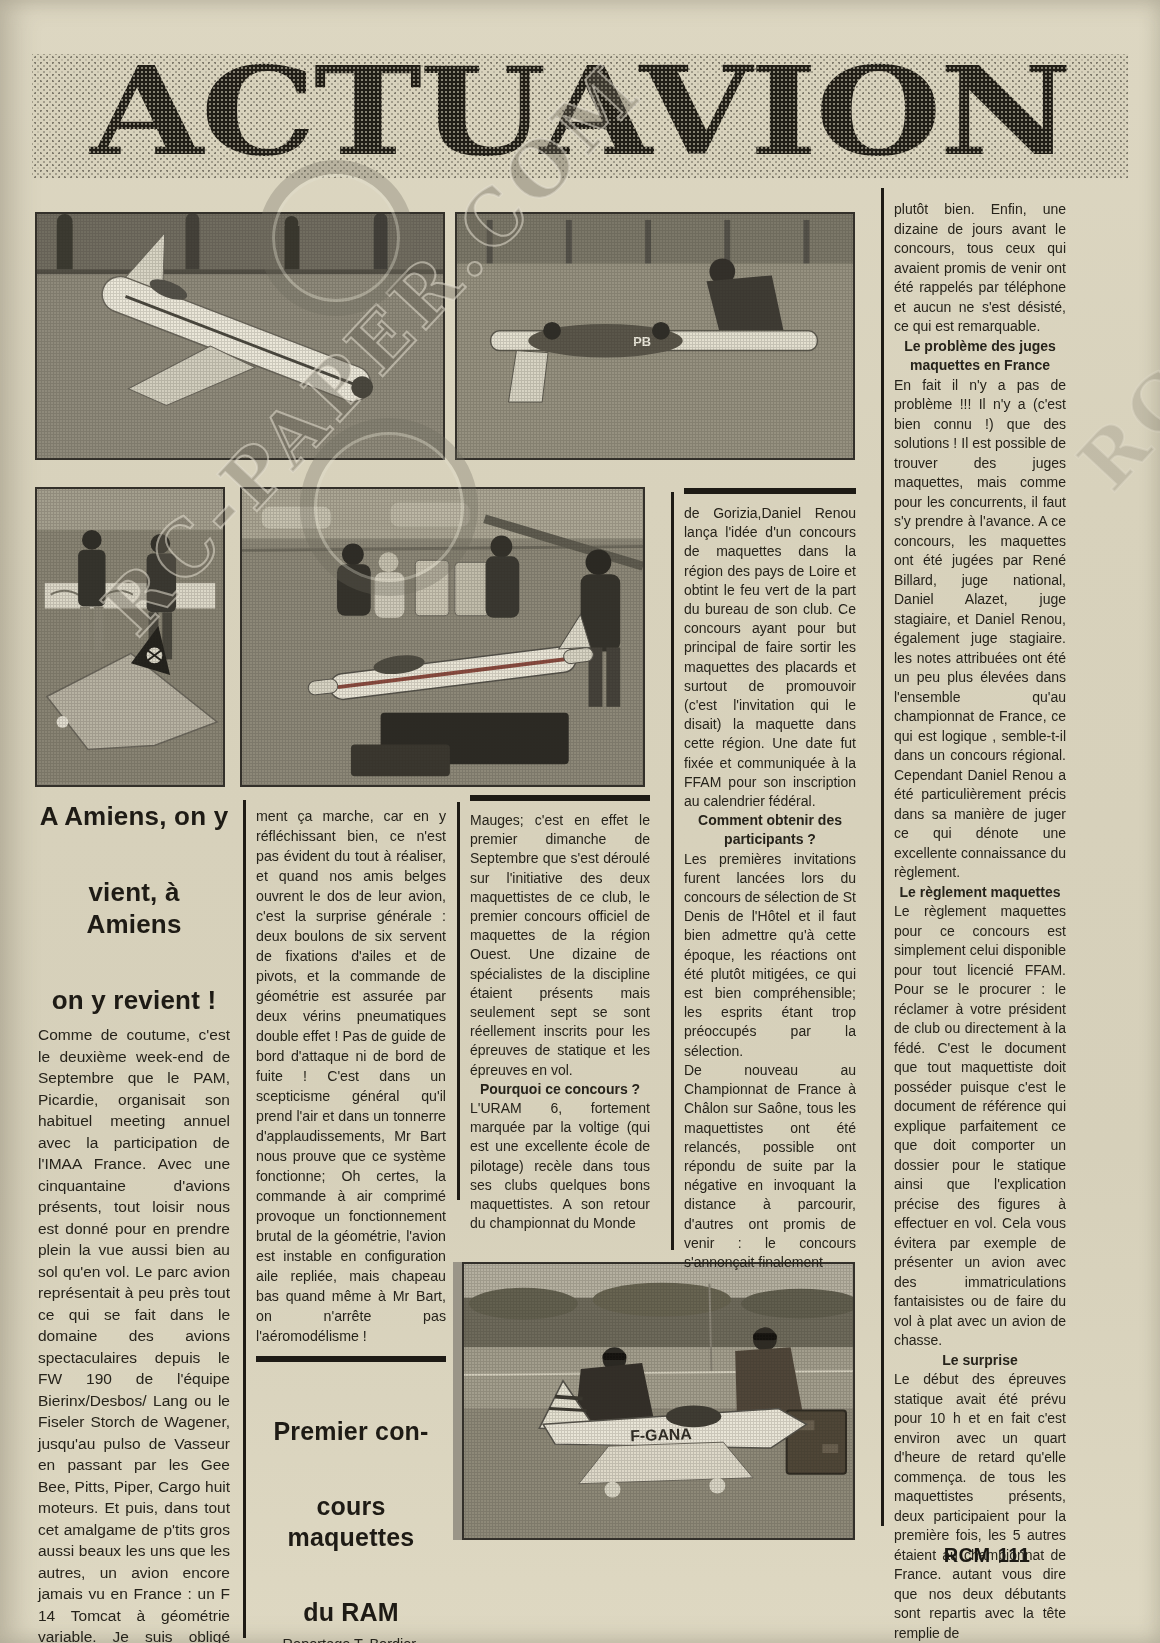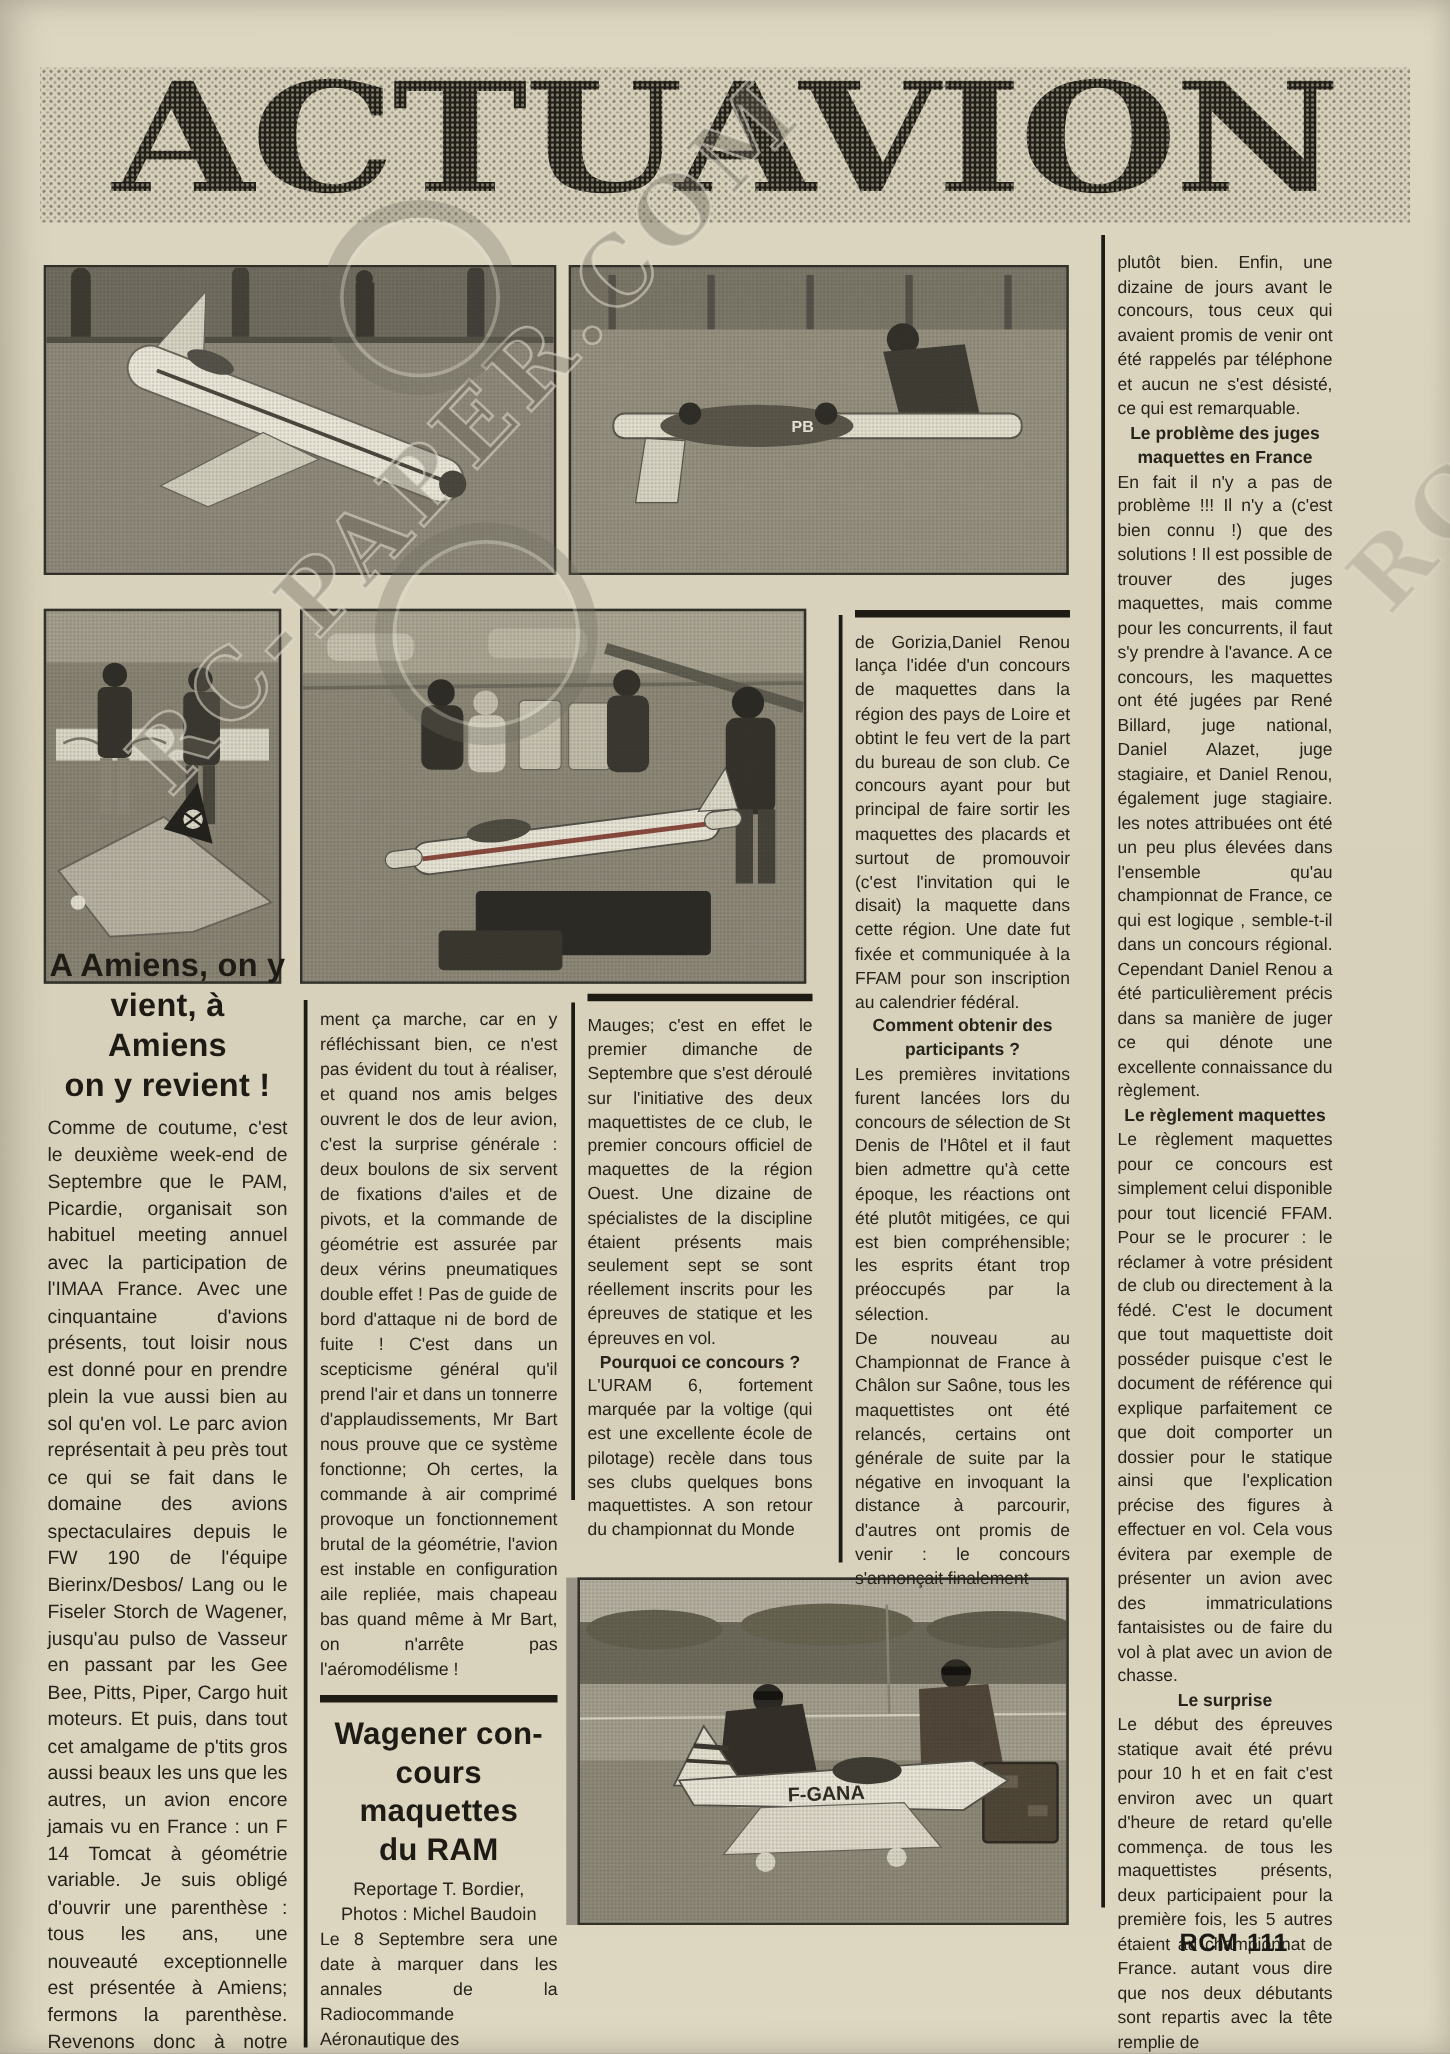--- a/index.html
+++ b/index.html
@@ -58,21 +58,21 @@
   .col p{margin:0;}
   .c1{font-size:15.5px;line-height:21.5px;}
   .c2{font-size:14.2px;line-height:20px;}
   .c3,.c4{font-size:14px;line-height:19.2px;}
   .c5{font-size:14px;line-height:19.5px;}
   .subhead{font-weight:bold;text-align:center;}
   h2.art{
     margin:0;text-align:center;font-weight:bold;color:#1e1b15;
     font-size:26px;line-height:32px;letter-spacing:.2px;
   }
-  h2.art .hl{display:block;}
+  h2.art .hl{display:block;margin-top:44px;}
   .byline{text-align:center;font-size:14.5px;line-height:20px;}
   .gap8{height:8px;} .gap10{height:10px;} .gap6{height:6px;}
   
   .footer{
     position:absolute;left:880px;top:1544px;width:214px;text-align:center;z-index:2;
     font-size:20px;font-weight:bold;color:#1b1914;letter-spacing:.5px;
   }
   .footer .num{margin-left:7px;}
 </style>
 </head>
@@ -242,21 +242,21 @@
     <div class="gap8"></div>
     <p>Comme de coutume, c'est le deuxième week-end de Septembre que le PAM, Picardie, organisait son habituel meeting annuel avec la participation de l'IMAA France. Avec une cinquantaine d'avions présents, tout loisir nous est donné pour en prendre plein la vue aussi bien au sol qu'en vol. Le parc avion représentait à peu près tout ce qui se fait dans le domaine des avions spectaculaires depuis le FW 190 de l'équipe Bierinx/Desbos/ Lang ou le Fiseler Storch de Wagener, jusqu'au pulso de Vasseur en passant par les Gee Bee, Pitts, Piper, Cargo huit moteurs. Et puis, dans tout cet amalgame de p'tits gros aussi beaux les uns que les autres, un avion encore jamais vu en France : un F 14 Tomcat à géométrie variable. Je suis obligé d'ouvrir une parenthèse : tous les ans, une nouveauté exceptionnelle est présentée à Amiens; fermons la parenthèse. Revenons donc à notre Tomcat : tout le monde attend de voir com-</p>
   </div>
 
   <div class="col c2" style="left:256px;top:806px;width:190px;">
     <p>ment ça marche, car en y réfléchissant bien, ce n'est pas évident du tout à réaliser, et quand nos amis belges ouvrent le dos de leur avion, c'est la surprise générale : deux boulons de six servent de fixations d'ailes et de pivots, et la commande de géométrie est assurée par deux vérins pneumatiques double effet ! Pas de guide de bord d'attaque ni de bord de fuite ! C'est dans un scepticisme général qu'il prend l'air et dans un tonnerre d'applaudissements, Mr Bart nous prouve que ce système fonctionne; Oh certes, la commande à air comprimé provoque un fonctionnement brutal de la géométrie, l'avion est instable en configuration aile repliée, mais chapeau bas quand même à Mr Bart, on n'arrête pas l'aéromodélisme !</p>
     <div class="gap10"></div>
     <div class="bar"></div>
     <div class="gap10"></div>
     <h2 class="art" style="font-size:25px;line-height:31px;">
-      <span class="hl">Wagener con-</span>
+      <span class="hl">Premier con-</span>
       <span class="hl">cours maquettes</span>
       <span class="hl">du RAM</span>
     </h2>
     <div class="gap6"></div>
     <p class="byline">Reportage T. Bordier,</p>
     <p class="byline">Photos : Michel Baudoin</p>
     <p>Le 8 Septembre sera une date à marquer dans les annales de la Radiocommande Aéronautique des</p>
   </div>
 
   <div class="col c3" style="left:470px;top:795px;width:180px;">
@@ -266,21 +266,21 @@
     <p class="subhead">Pourquoi ce concours ?</p>
     <p>L'URAM 6, fortement marquée par la voltige (qui est une excellente école de pilotage) recèle dans tous ses clubs quelques bons maquettistes. A son retour du championnat du Monde</p>
   </div>
 
   <div class="col c4" style="left:684px;top:488px;width:172px;">
     <div class="bar"></div>
     <div class="gap10"></div>
     <p>de Gorizia,Daniel Renou lança l'idée d'un concours de maquettes dans la région des pays de Loire et obtint le feu vert de la part du bureau de son club. Ce concours ayant pour but principal de faire sortir les maquettes des placards et surtout de promouvoir (c'est l'invitation qui le disait) la maquette dans cette région. Une date fut fixée et communiquée à la FFAM pour son inscription au calendrier fédéral.</p>
     <p class="subhead">Comment obtenir des participants ?</p>
     <p>Les premières invitations furent lancées lors du concours de sélection de St Denis de l'Hôtel et il faut bien admettre qu'à cette époque, les réactions ont été plutôt mitigées, ce qui est bien compréhensible; les esprits étant trop préoccupés par la sélection.</p>
-    <p>De nouveau au Championnat de France à Châlon sur Saône, tous les maquettistes ont été relancés, certains ont générale de suite par la négative en invoquant la distance à parcourir, d'autres ont promis de venir : le concours s'annonçait finalement</p>
+    <p>De nouveau au Championnat de France à Châlon sur Saône, tous les maquettistes ont été relancés, possible ont répondu de suite par la négative en invoquant la distance à parcourir, d'autres ont promis de venir : le concours s'annonçait finalement</p>
   </div>
 
   <div class="col c5" style="left:894px;top:200px;width:172px;">
     <p>plutôt bien. Enfin, une dizaine de jours avant le concours, tous ceux qui avaient promis de venir ont été rappelés par téléphone et aucun ne s'est désisté, ce qui est remarquable.</p>
     <p class="subhead">Le problème des juges maquettes en France</p>
     <p>En fait il n'y a pas de problème !!! Il n'y a (c'est bien connu !) que des solutions ! Il est possible de trouver des juges maquettes, mais comme pour les concurrents, il faut s'y prendre à l'avance. A ce concours, les maquettes ont été jugées par René Billard, juge national, Daniel Alazet, juge stagiaire, et Daniel Renou, également juge stagiaire. les notes attribuées ont été un peu plus élevées dans l'ensemble qu'au championnat de France, ce qui est logique , semble-t-il dans un concours régional. Cependant Daniel Renou a été particulièrement précis dans sa manière de juger ce qui dénote une excellente connaissance du règlement.</p>
     <p class="subhead">Le règlement maquettes</p>
     <p>Le règlement maquettes pour ce concours est simplement celui disponible pour tout licencié FFAM. Pour se le procurer : le réclamer à votre président de club ou directement à la fédé. C'est le document que tout maquettiste doit posséder puisque c'est le document de référence qui explique parfaitement ce que doit comporter un dossier pour le statique ainsi que l'explication précise des figures à effectuer en vol. Cela vous évitera par exemple de présenter un avion avec des immatriculations fantaisistes ou de faire du vol à plat avec un avion de chasse.</p>
     <p class="subhead">Le surprise</p>
     <p>Le début des épreuves statique avait été prévu pour 10 h et en fait c'est environ avec un quart d'heure de retard qu'elle commença. de tous les maquettistes présents, deux participaient pour la première fois, les 5 autres étaient au championnat de France. autant vous dire que nos deux débutants sont repartis avec la tête remplie de</p>

